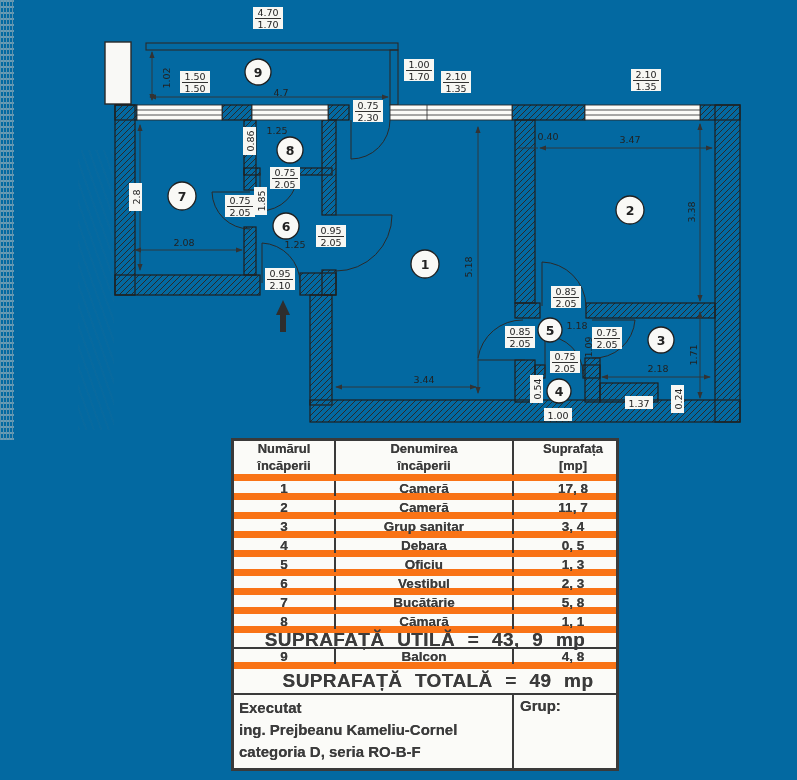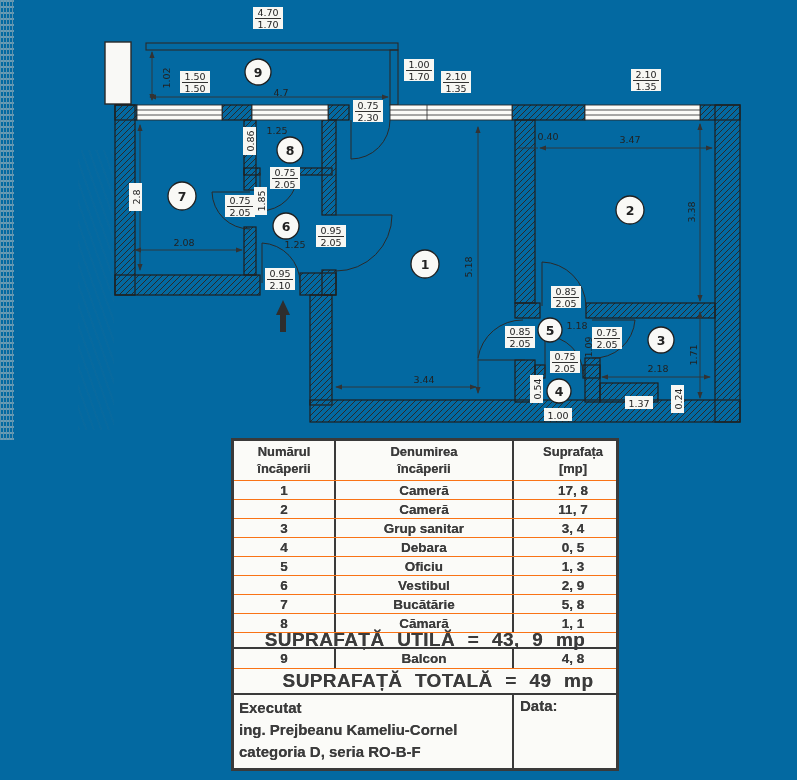--- a/index.html
+++ b/index.html
@@ -22,21 +22,21 @@
   .bg{fill:#f7f7f3;}
   .circ{fill:#f9f9f6;stroke:#1f1f1f;stroke-width:1.3;}
   .parapet{fill:none;stroke:#2a2a2a;stroke-width:1.1;}
   .pillar{fill:#f9f9f6;stroke:#2a2a2a;stroke-width:1.4;}
   .arrowhead{fill:#2e2e2e;}
   
   .tbl{position:absolute;left:231px;top:438px;width:388px;box-sizing:border-box;
        background:#fbfbf8;border:3px solid #3a3a3a;color:#3b3b3b;font-weight:bold;
        text-shadow:0 0 .4px rgba(60,60,60,.85);}
   .tbl *{box-sizing:border-box;}
-  .tr{display:grid;grid-template-columns:102px 178px 1fr;border-bottom:1px solid #f97316;}
+  .tr{display:grid;grid-template-columns:102px 178px 1fr;border-bottom:7px solid #f97316;}
   .td{display:flex;align-items:center;justify-content:center;border-right:2px solid #3a3a3a;
       text-align:center;}
   .td:last-child{border-right:none;padding-left:16px;}
   .tr.hdr{height:40px;font-size:13px;line-height:1.3;}
   .tr.row{height:19px;font-size:13.5px;}
   .band{height:16px;display:flex;align-items:center;justify-content:center;
         border-bottom:2px solid #3a3a3a;font-size:19px;letter-spacing:.4px;word-spacing:7px;}
   .band.total{height:26px;padding-left:26px;}
   .tr.brow{height:20px;font-size:13.5px;}
   .tfoot{display:grid;grid-template-columns:280px 1fr;height:73px;}
@@ -405,21 +405,21 @@
       <div class="td">0, 5</div>
     </div>
     <div class="tr row">
       <div class="td">5</div>
       <div class="td">Oficiu</div>
       <div class="td">1, 3</div>
     </div>
     <div class="tr row">
       <div class="td">6</div>
       <div class="td">Vestibul</div>
-      <div class="td">2, 9</div>
+      <div class="td">2, 3</div>
     </div>
     <div class="tr row">
       <div class="td">7</div>
       <div class="td">Bucătărie</div>
       <div class="td">5, 8</div>
     </div>
     <div class="tr row">
       <div class="td">8</div>
       <div class="td">Cămară</div>
       <div class="td">1, 1</div>
@@ -435,17 +435,17 @@
 
     <div class="band total">SUPRAFAȚĂ TOTALĂ = 49 mp</div>
 
     <div class="tfoot">
       <div class="fl">
         <div>Executat</div>
         <div>ing. Prejbeanu Kameliu-Cornel</div>
         <div>categoria D, seria RO-B-F</div>
       </div>
       <div class="fr2">
-        <div>Data:</div>
+        <div>Grup:</div>
       </div>
     </div>
   </div>
 </div>
 
 </body></html>

